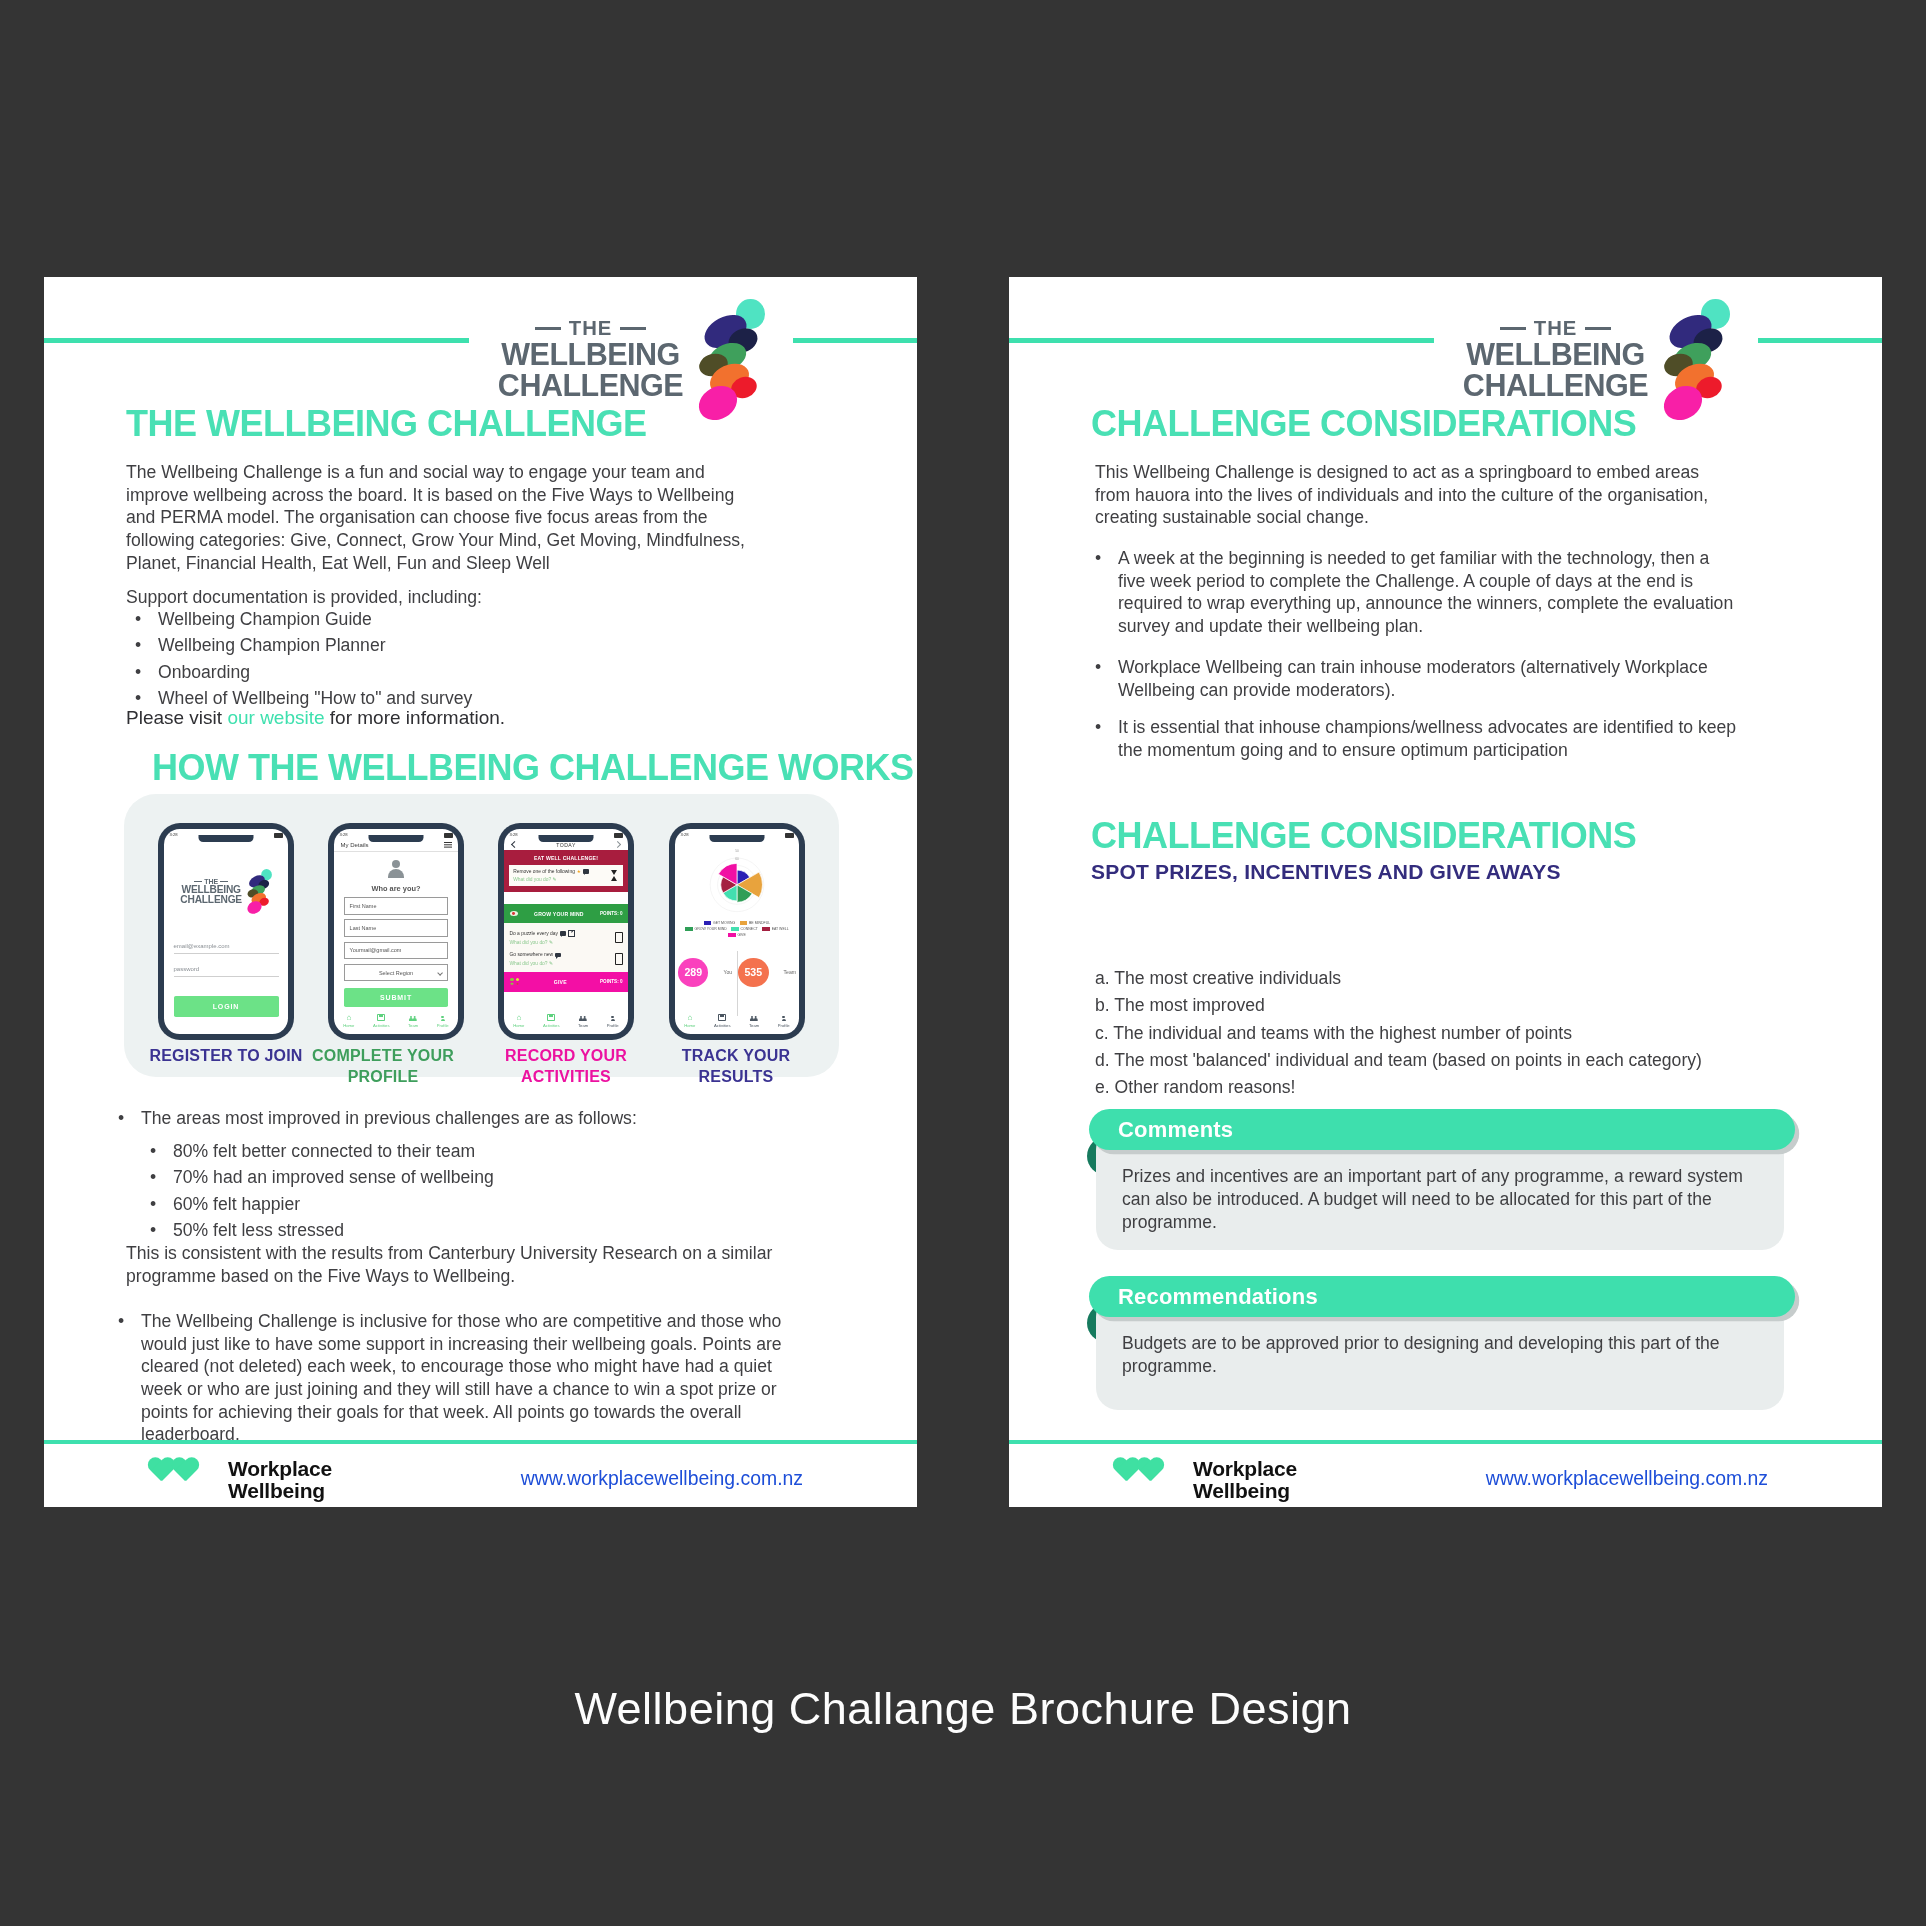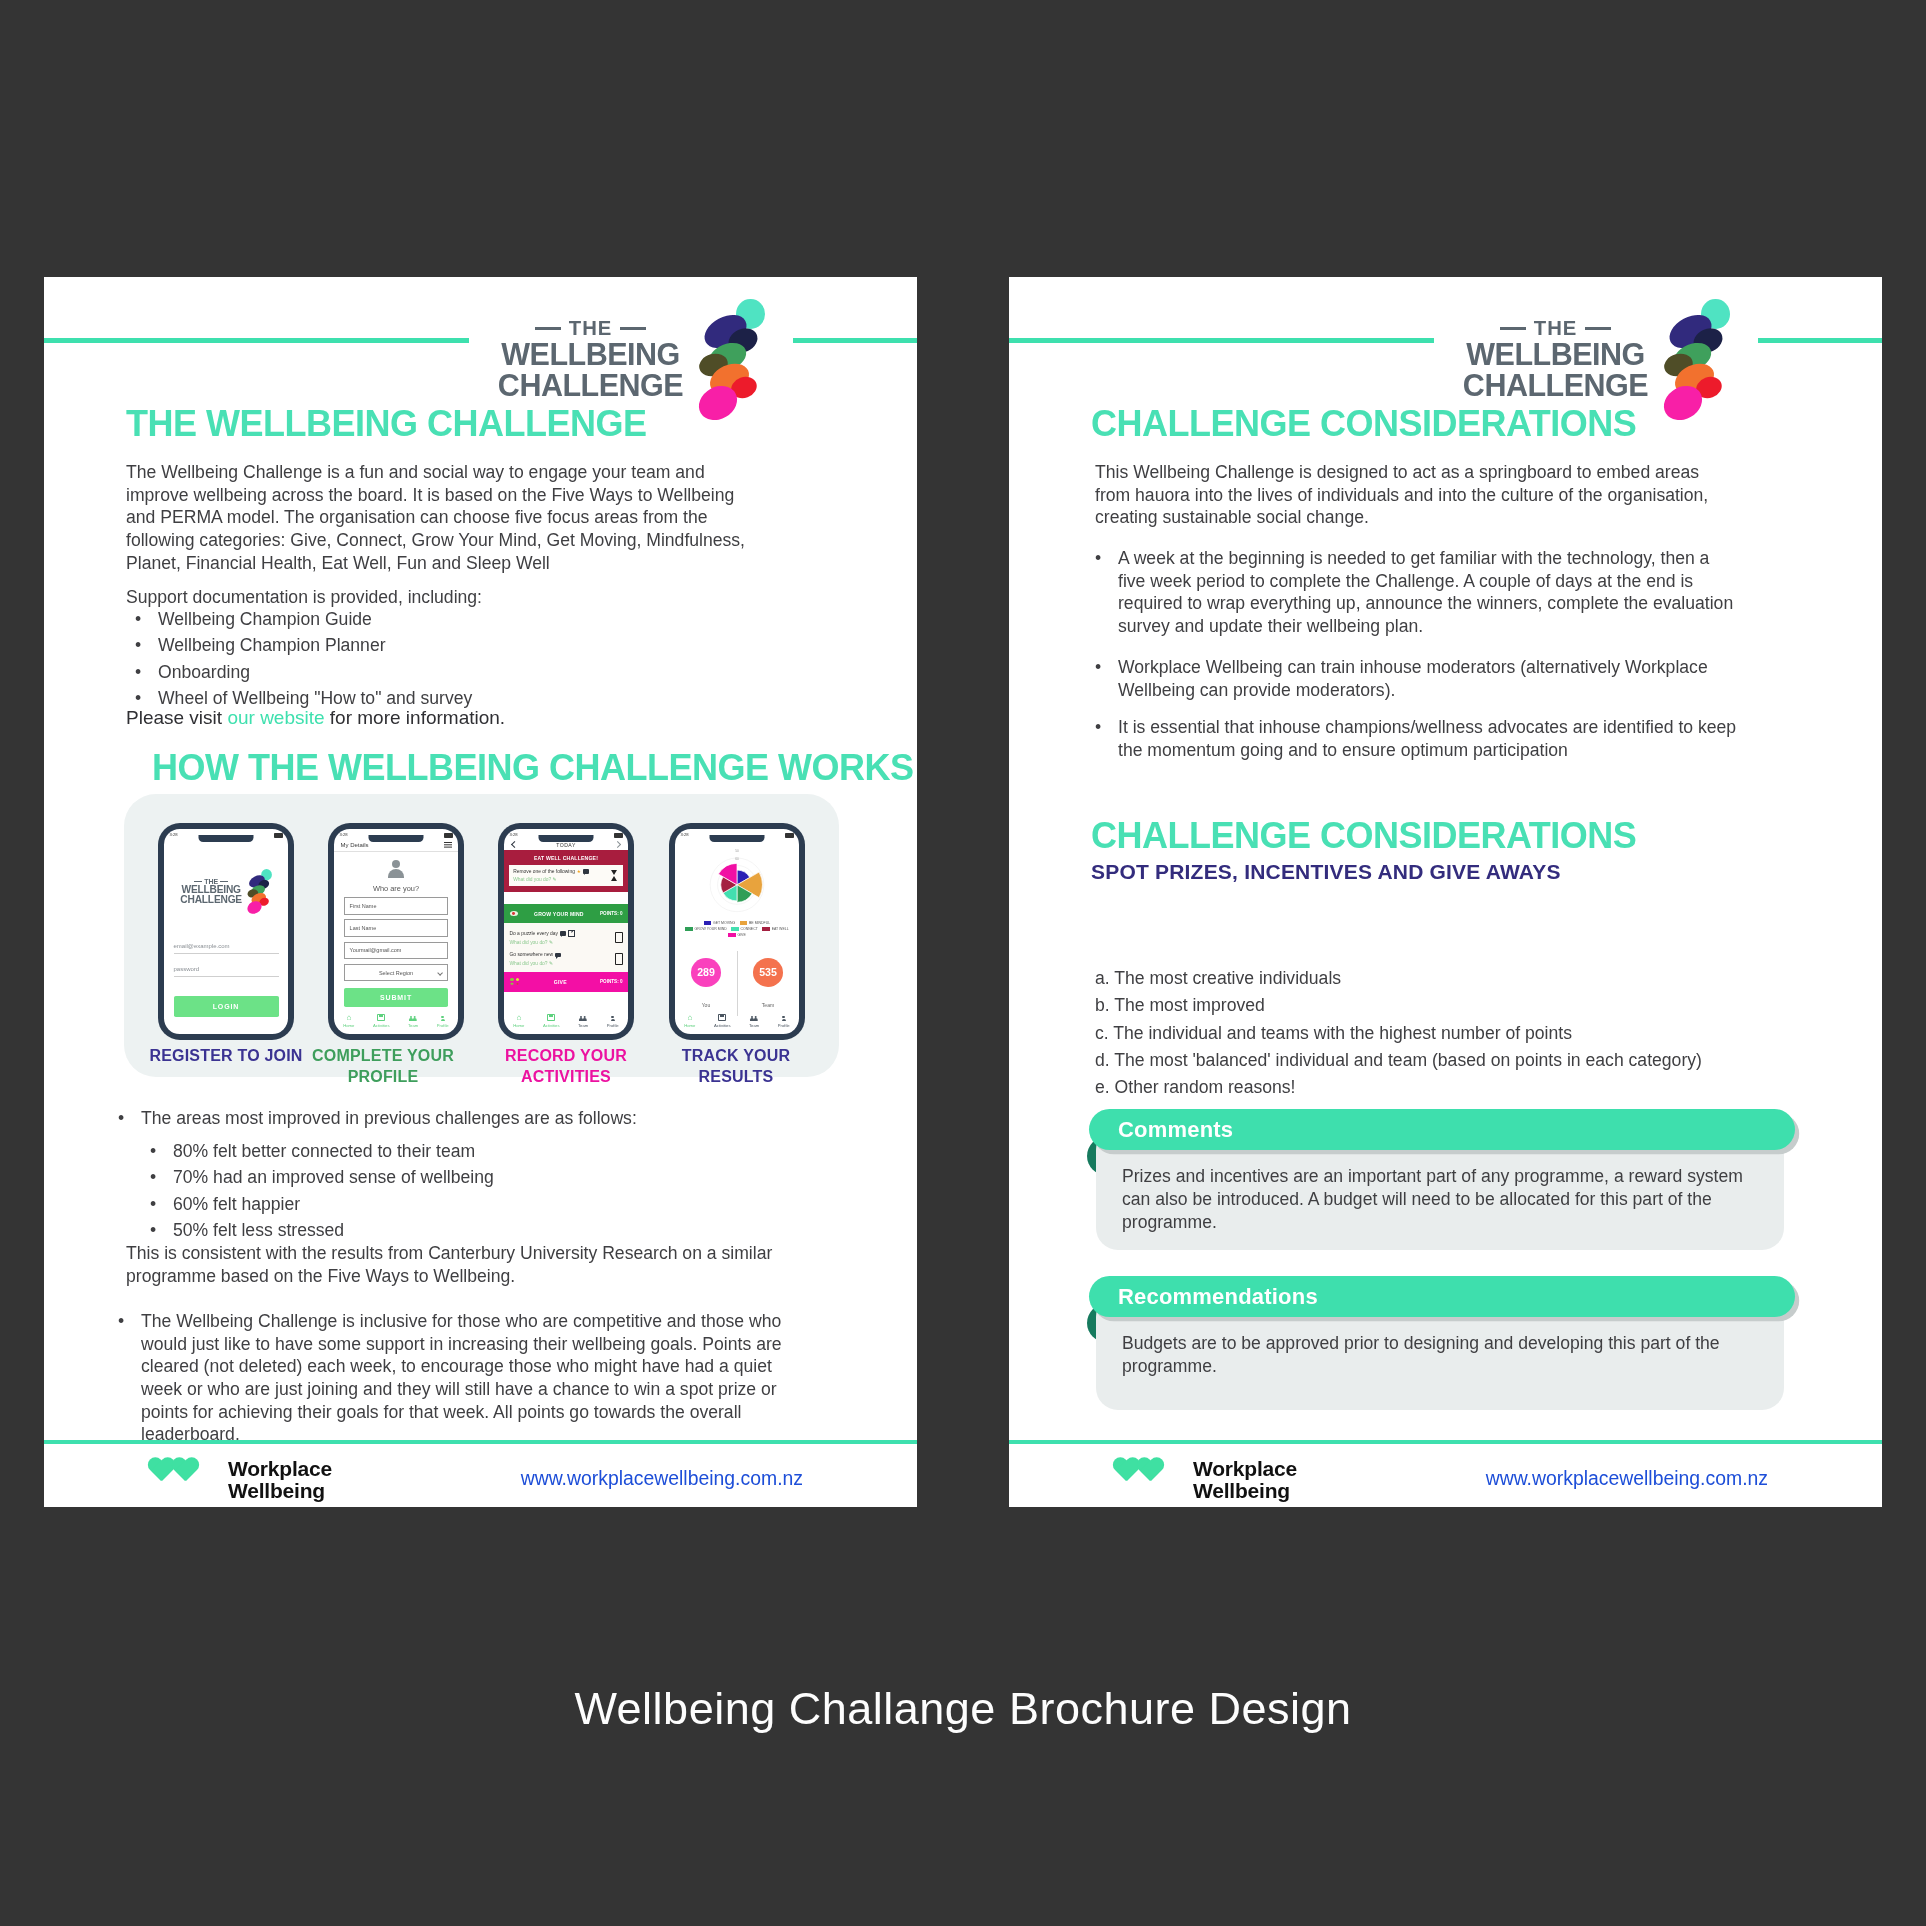--- a/index.html
+++ b/index.html
@@ -61,21 +61,21 @@
   .field{margin:0 auto;width:105px;border-bottom:0.9px solid #cfcfcf;color:#8a8f94;font-size:6px;padding-bottom:4.2px;}
   .btn-green{margin:0 auto;width:105px;height:21px;background:#6CE287;color:#fff;font-weight:700;font-size:7px;
              letter-spacing:0.9px;display:flex;align-items:center;justify-content:center;border-radius:1.8px;}
 
   
   .s2-head{display:flex;justify-content:space-between;align-items:center;padding:3.7px 6.5px;font-size:6px;color:#3c3c3c;border-bottom:0.5px solid #e0e0e0;}
   .burger{width:7.4px;height:0.9px;background:#333;box-shadow:0 2.3px 0 #333,0 4.6px 0 #333;margin-bottom:4.6px;}
   .person{margin:7.4px auto 0;width:21px;height:20.3px;position:relative;}
   .person::before{content:"";position:absolute;left:6.5px;top:0;width:8.3px;height:8.3px;border-radius:50%;background:#8a9296;}
   .person::after{content:"";position:absolute;left:2.3px;top:9.2px;width:16.6px;height:9.2px;border-radius:8.3px 8.3px 0 0;background:#8a9296;}
-  .who{text-align:center;font-size:7.4px;color:#555;margin-top:3.7px;}
+  .who{text-align:center;font-size:7.4px;color:#555;margin-top:3.7px;font-weight:bold;}
   .s2-input{margin:4.6px auto 0;width:104px;height:17.6px;border:0.5px solid #9a9a9a;font-size:5.5px;color:#555;
             display:flex;align-items:center;padding:0 4.6px;box-sizing:border-box;background:#fff;}
   .s2-sel{justify-content:center;position:relative;}
   .chev{position:absolute;right:4.6px;top:6px;width:3.2px;height:3.2px;border-right:0.9px solid #777;border-bottom:0.9px solid #777;transform:rotate(45deg);}
   .s2-btn{margin-top:6.5px;height:19.4px;width:104px;}
 
   
   .pnav{position:absolute;bottom:6.5px;left:0;width:100%;display:flex;justify-content:space-around;align-items:flex-end;}
   .pnav .ni{display:flex;flex-direction:column;align-items:center;gap:1.4px;font-size:4.2px;color:#4a5560;}
   .ni.on{color:#5ED17E;}
@@ -124,21 +124,21 @@
   .cb{width:6px;height:9.7px;border:1.2px solid #222;border-radius:0.9px;margin-left:auto;}
 
   
   .wheel-wrap{position:relative;width:74px;height:74px;margin:8.3px auto 0;}
   .tick{position:absolute;left:50%;transform:translateX(-50%);font-size:3.2px;color:#999;}
   .legend{width:106px;margin:0.9px auto 0;display:flex;flex-wrap:wrap;justify-content:center;column-gap:4.6px;row-gap:1.8px;}
   .litem{display:flex;align-items:center;gap:1.8px;font-size:3.5px;color:#555;}
   .lchip{width:7.4px;height:3.7px;display:inline-block;}
   .scores{position:relative;margin-top:21px;display:flex;justify-content:space-around;}
   .scores::before{content:"";position:absolute;left:50%;top:-6.5px;width:0.5px;height:65px;background:#d5d5d5;}
-  .score{display:flex;flex-direction:column;align-items:center;gap:15px;}
+  .score{display:flex;align-items:center;gap:15px;}
   .bubble{width:30.5px;height:29px;border-radius:50%;color:#fff;font-weight:700;font-size:10.6px;display:flex;align-items:center;justify-content:center;}
   .bub-pink{background:#FA41BD;} .bub-orange{background:#F4724E;}
   .score .lab{font-size:5.1px;color:#666;}
 
   
   .callout{position:absolute;left:80px;width:715px;}
   .co-body{position:absolute;left:6.5px;right:20.3px;top:19.4px;bottom:0;background:#E9EDED;border-radius:22px;}
   .co-accent{position:absolute;left:-1.8px;top:28px;width:38px;height:38px;background:#167A5E;border-radius:50%;}
   .co-head{position:absolute;left:0;right:9.2px;top:0;height:41px;background:#3EDFAD;border-radius:22px;
            box-shadow:4.2px 4.2px 0 #C6CCCC;display:flex;align-items:center;padding-left:29px;box-sizing:border-box;}

